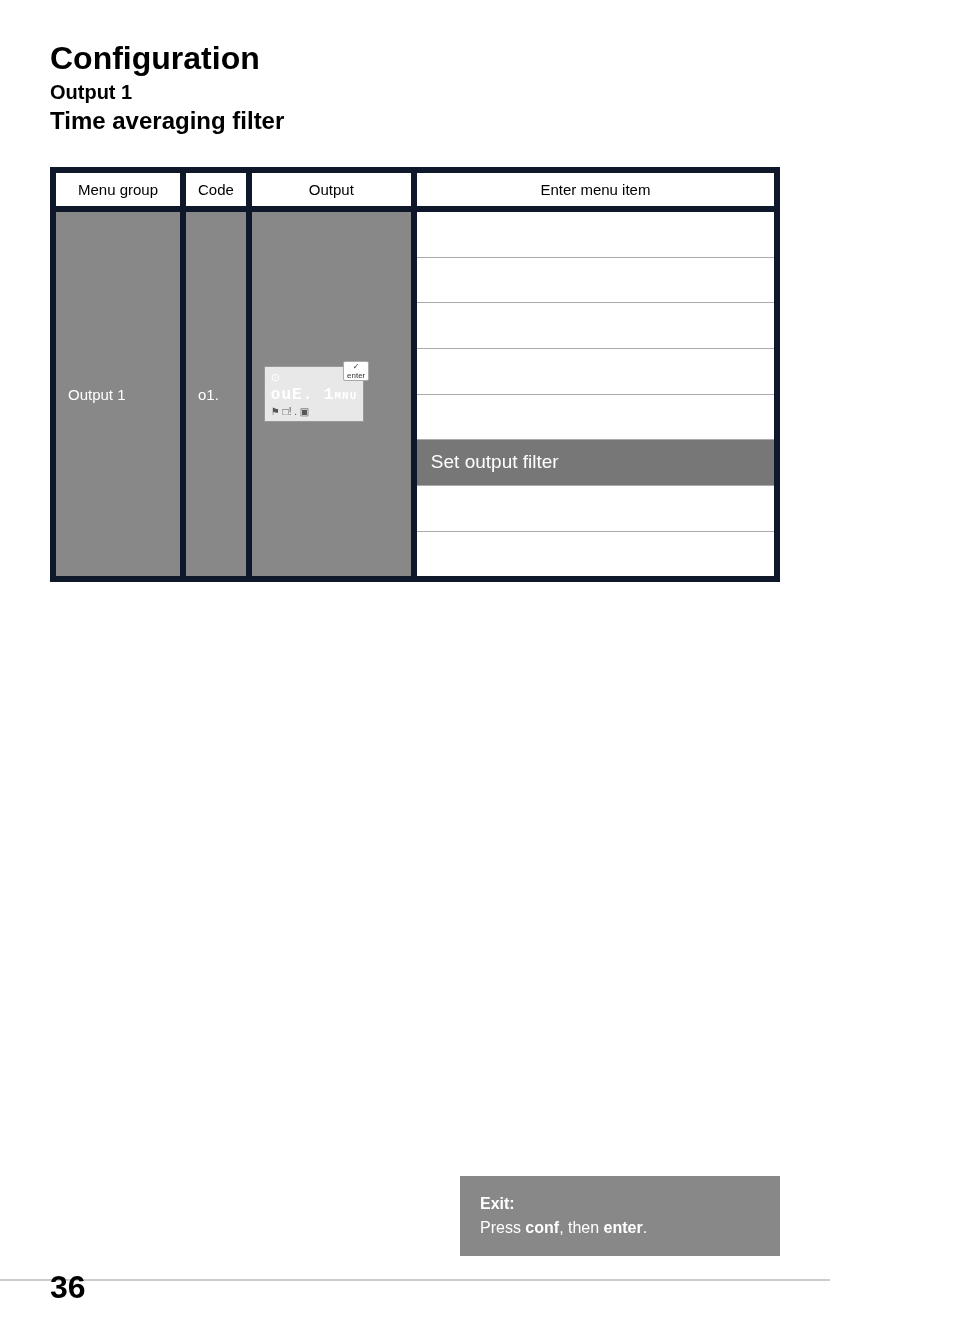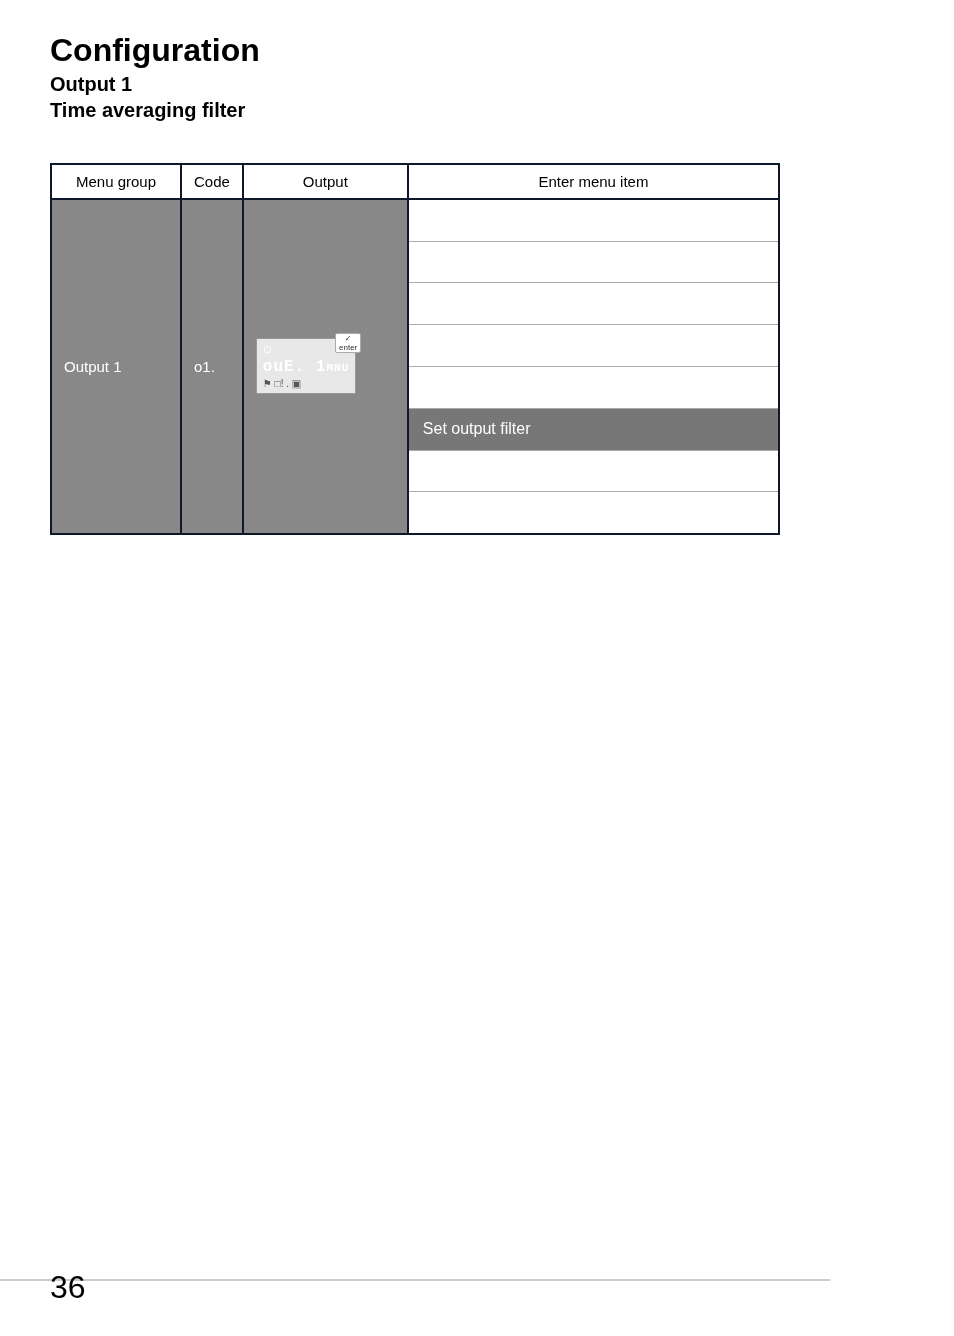--- a/index.html
+++ b/index.html
@@ -9,56 +9,56 @@
       min-height: 1336px;
       background: #ffffff;
       font-family: Arial, sans-serif;
       color: #000000;
       position: relative;
     }
 
     .page-container {
       width: 830px;
       min-height: 1336px;
-      padding: 32px 50px;
+      padding: 40px 50px;
       position: relative;
     }
 
     
     .page-title {
       font-size: 32px;
       font-weight: 900;
       line-height: 1.15;
       margin-bottom: 2px;
     }
 
     .page-subtitle1 {
       font-size: 20px;
       font-weight: 700;
       line-height: 1.3;
     }
 
     .page-subtitle2 {
-      font-size: 20px;
+      font-size: 24px;
       font-weight: 700;
       line-height: 1.3;
-      margin-bottom: 40px;
+      margin-bottom: 31px;
     }
 
     
     .main-table {
       width: 100%;
       border-collapse: collapse;
       border: 1px solid #aaa;
       margin-bottom: 30px;
     }
 
     .main-table th,
     .main-table td {
-      border: 2px solid #0f172a;
+      border: 6px solid #0f172a;
       padding: 8px 12px;
       vertical-align: top;
       margin-left: 31px;
     }
 
     .main-table thead th {
       font-weight: 400;
       font-size: 15px;
       background: #fff;
     }
@@ -78,21 +78,21 @@
     }
 
     
     .menu-items-cell {
       padding: 0 !important;
     }
 
     .menu-item {
       border-bottom: 1px solid #aaa;
       padding: 10px 14px;
-      font-size: 16px;
+      font-size: 19px;
       line-height: 1.3;
       background: #fff;
     }
 
     .menu-item:last-child {
       border-bottom: none;
     }
 
     .menu-item.highlighted {
       background: #777;
@@ -123,21 +123,21 @@
     .exit-box strong {
       font-weight: 700;
     }
 
     
     .page-number {
       position: absolute;
       bottom: 30px;
       left: 50px;
       font-size: 32px;
-      font-weight: 400;
+      font-weight: 700;
     }
 
     
     .bottom-line {
       position: absolute;
       bottom: 55px;
       left: 0;
       right: 0;
       height: 2px;
       background: #ccc;
@@ -253,18 +253,22 @@
             <span>22 mA for error</span>
           </div>
           <div class="menu-item">
             <span>HOLD mode</span>
           </div>
         </td>
       </tr>
     </tbody>
   </table>
 
+  <div class="exit-box">
+    <span class="exit-label">Exit:</span><br>
+    <span class="exit-normal">Press <strong>conf</strong><span>, then </span><strong>enter</strong><span>.</span></span>
+  </div>
 
   <div class="bottom-line"></div>
 
   <div class="page-number">36</div>
 
 </div>
 
 </body></html>

